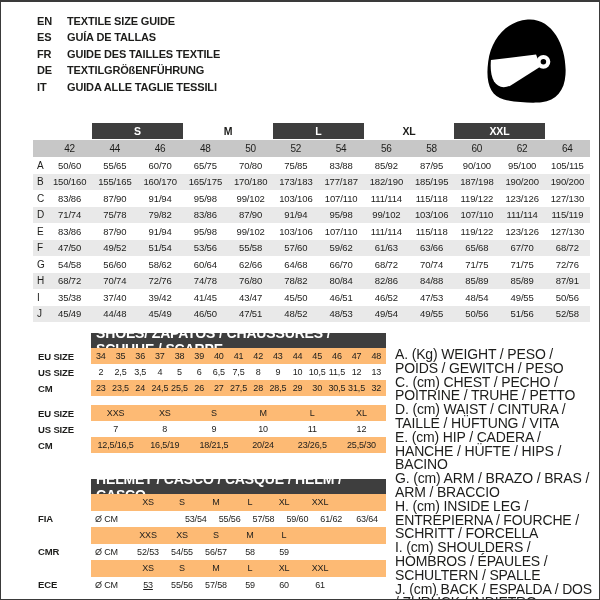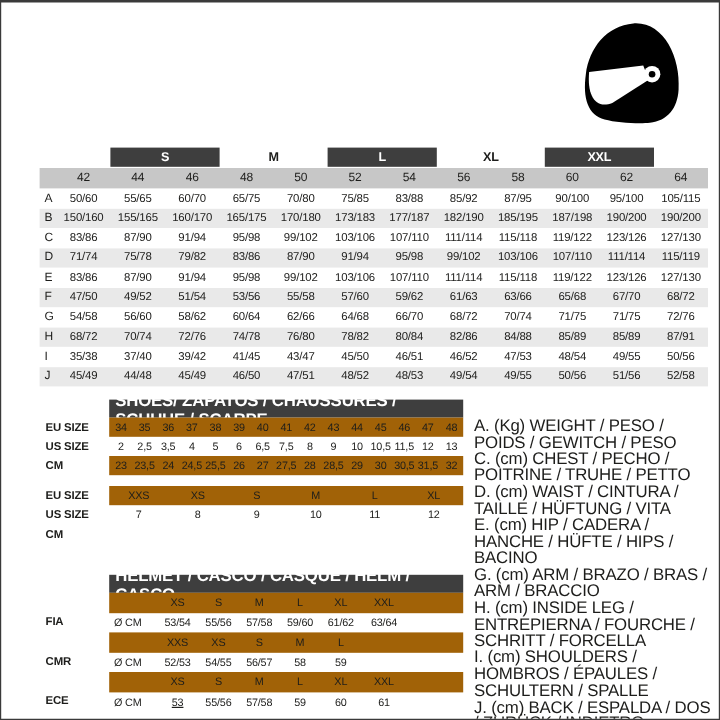--- a/index.html
+++ b/index.html
@@ -32,35 +32,47 @@
 
   
   .sub{position:absolute;left:33px;width:352px;font-size:9px}
   .sub-shoes{top:331px}.sub-gloves{top:403px}.sub-helmet{top:477px}
   .stitle{margin-left:57px;width:295px;height:15px;background:#3e3e3e;color:#fff;
           font-weight:700;font-size:14px;display:flex;align-items:center;padding-left:5px}
   .srow{display:flex;height:16px}
   .sub-helmet .srow{height:16.5px}
   .slabel{width:57px;font-weight:700;font-size:9.5px;display:flex;align-items:center;padding-left:4px}
   .sdata{width:295px;display:flex;text-align:center}
-  .sdata.shade{background:#a16207}
+  .sdata.shade{background:#fdba74}
   .scell{display:flex;align-items:center;justify-content:center;height:100%}
   .sdata .flexcell{flex:1}
   .sub-helmet .sdata .scell:first-child{justify-content:flex-start;padding-left:4px}
 
   
   .legend{position:absolute;left:394px;top:346px;width:203px;
           font-weight:400;font-size:14px;line-height:13.8px}
   .legend-item{}
 </style>
 </head>
 <body>
 
 <div class="page">
 
+  <div class="langs" id="langList">
+      <div class="lang-code">EN</div>
+      <div class="lang-text">TEXTILE SIZE GUIDE</div>
+      <div class="lang-code">ES</div>
+      <div class="lang-text">GUÍA DE TALLAS</div>
+      <div class="lang-code">FR</div>
+      <div class="lang-text">GUIDE DES TAILLES TEXTILE</div>
+      <div class="lang-code">DE</div>
+      <div class="lang-text">TEXTILGRÖßENFÜHRUNG</div>
+      <div class="lang-code">IT</div>
+      <div class="lang-text">GUIDA ALLE TAGLIE TESSILI</div>
+    </div>
 
   <svg class="helmet-ic" width="92" height="96" viewBox="0 0 100 100" aria-hidden="true">
     <path fill="#000" d="M53 6 C29 8 13 28 10 52 C7 74 12 89 27 93 C38 96 58 97 68 96 C84 94 93 83 94 66 C96 36 80 4 53 6 Z"></path>
     <path fill="#fff" d="M13 50 L62 44 L67 57 L34 78 C19 84 11 72 13 50 Z"></path>
     <circle cx="70" cy="52" r="7.5" fill="#fff"></circle>
     <circle cx="70" cy="52" r="3" fill="#000"></circle>
   </svg>
 
   <div class="mtable">
     <div class="mgrid grouprow" id="groupRow">
@@ -324,20 +336,28 @@
             <div class="scell flexcell">7</div>
             <div class="scell flexcell">8</div>
             <div class="scell flexcell">9</div>
             <div class="scell flexcell">10</div>
             <div class="scell flexcell">11</div>
             <div class="scell flexcell">12</div>
           </div>
         </div>
         <div class="srow">
           <div class="slabel">CM</div>
+          <div class="sdata shade">
+            <div class="scell flexcell">12,5/16,5</div>
+            <div class="scell flexcell">16,5/19</div>
+            <div class="scell flexcell">18/21,5</div>
+            <div class="scell flexcell">20/24</div>
+            <div class="scell flexcell">23/26,5</div>
+            <div class="scell flexcell">25,5/30</div>
+          </div>
         </div>
       </div>
   </div>
 
   <div class="sub sub-helmet">
     <div class="stitle">HELMET / CASCO / CASQUE / HELM / CASCO</div>
     <div id="helmetRows">
         <div class="srow">
           <div class="slabel"></div>
           <div class="sdata shade">
@@ -347,21 +367,21 @@
             <div class="scell" style="width: 34px;">M</div>
             <div class="scell" style="width: 34px;">L</div>
             <div class="scell" style="width: 34px;">XL</div>
             <div class="scell" style="width: 38px;">XXL</div>
           </div>
         </div>
         <div class="srow">
           <div class="slabel">FIA</div>
           <div class="sdata">
             <div class="scell" style="width: 40px;">Ø CM</div>
-            <div class="scell" style="width: 34px;">53/54</div>
+            <div class="scell" style="width: 34px; margin-left: 48px;">53/54</div>
             <div class="scell" style="width: 34px;">55/56</div>
             <div class="scell" style="width: 34px;">57/58</div>
             <div class="scell" style="width: 34px;">59/60</div>
             <div class="scell" style="width: 34px;">61/62</div>
             <div class="scell" style="width: 38px; text-align: right;">63/64</div>
           </div>
         </div>
         <div class="srow">
           <div class="slabel"></div>
           <div class="sdata shade">

